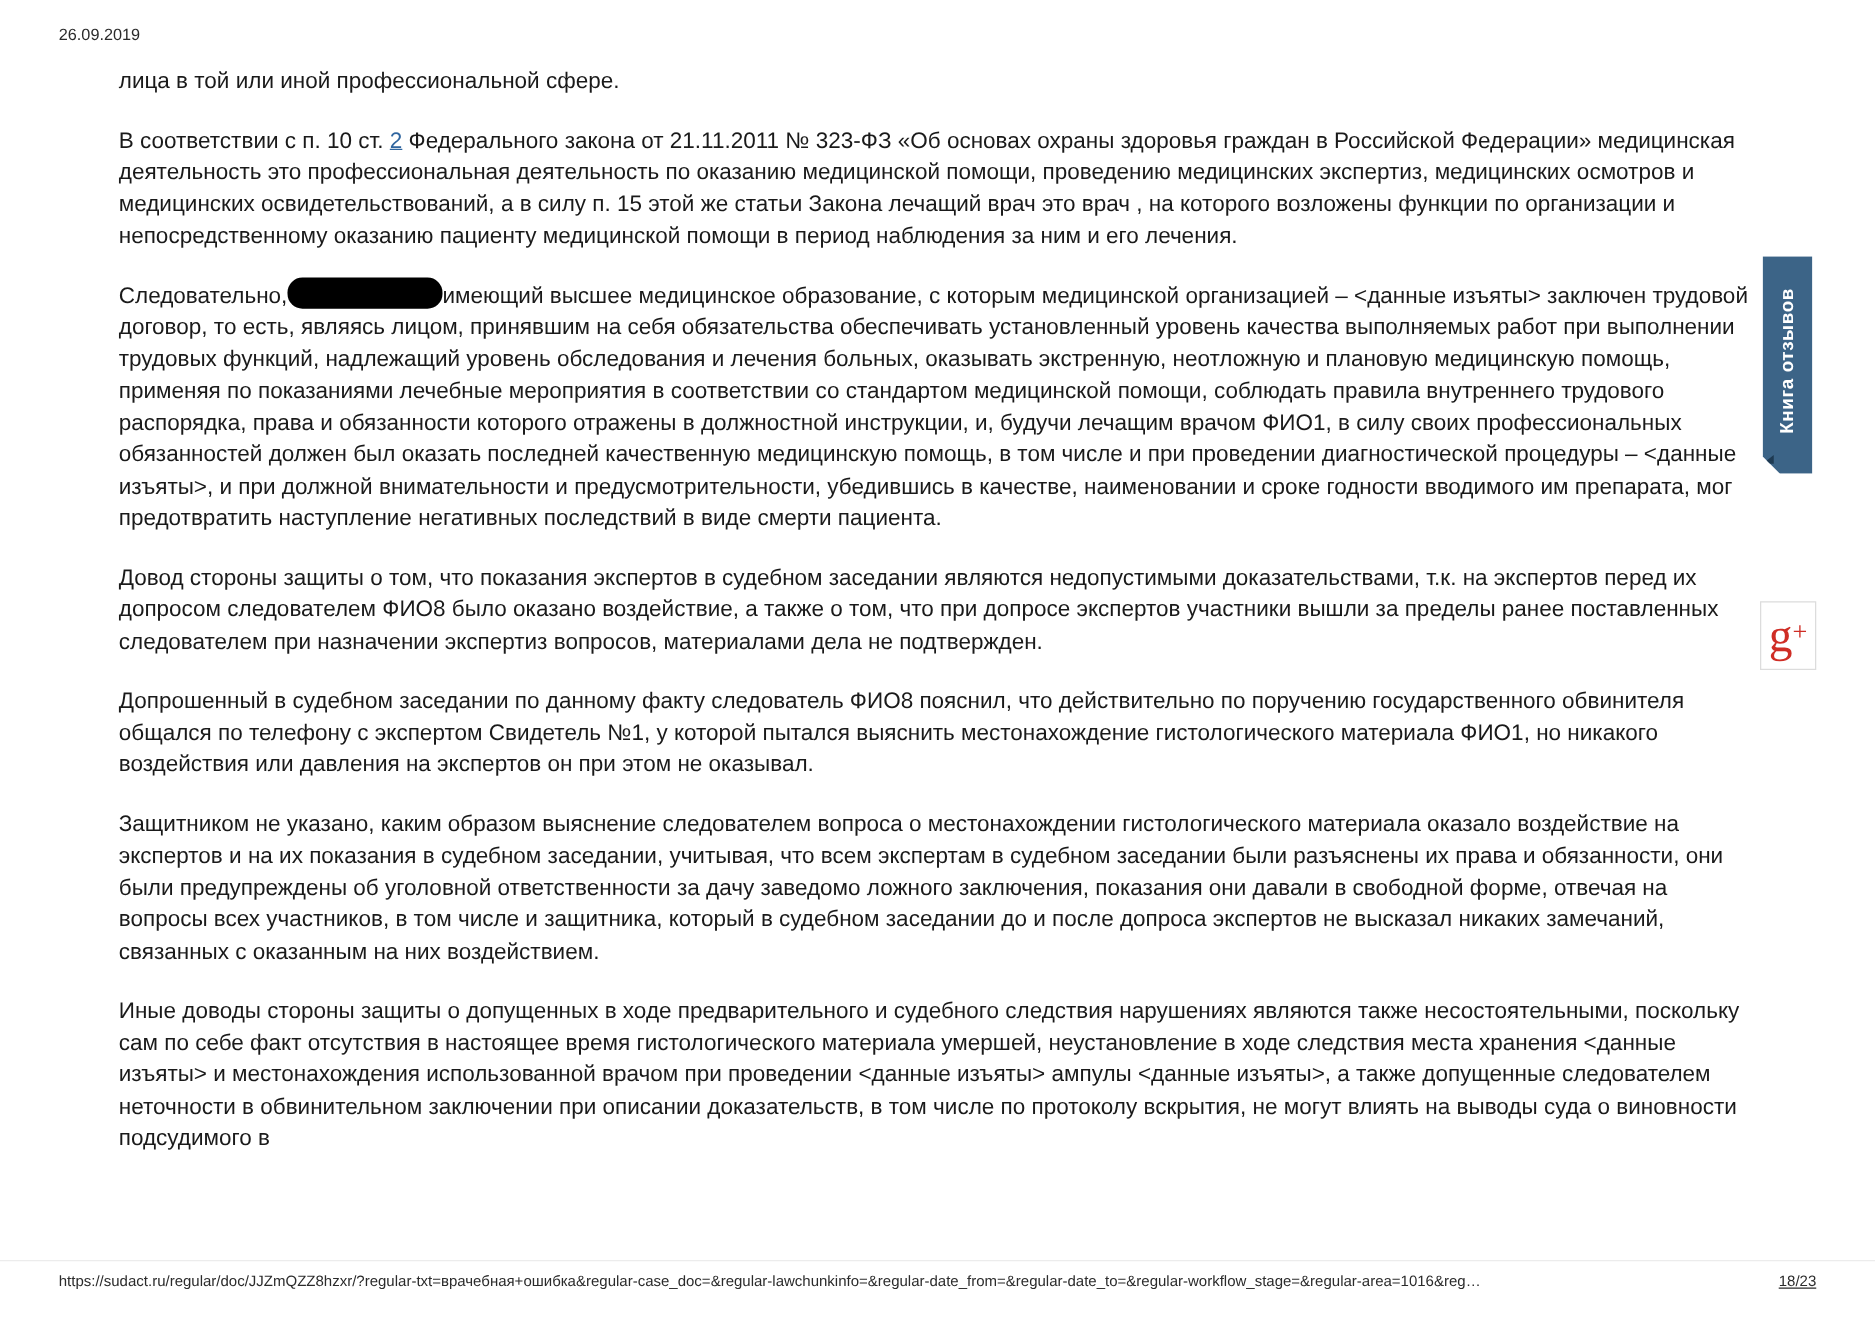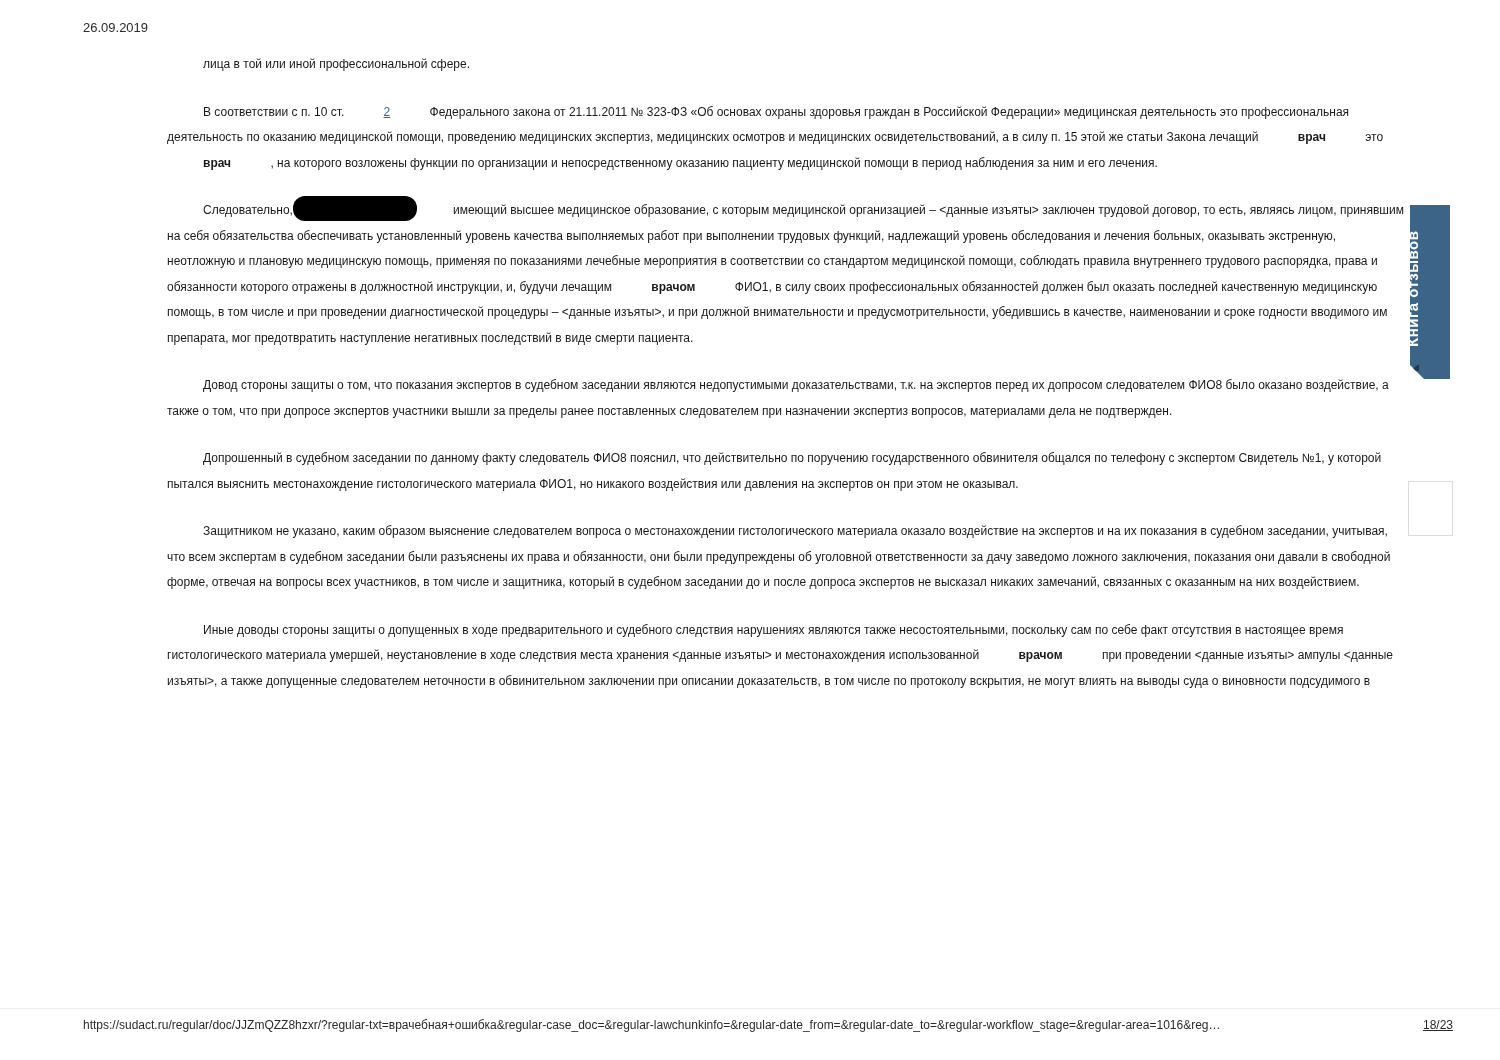--- a/index.html
+++ b/index.html
@@ -1,37 +1,37 @@
 <!DOCTYPE html>
 <html lang="ru" style="--c-link: #2f659f; --c-ribbon: #3c6487; --c-gplus: #cf2d25;"><head>
 <meta charset="utf-8">
 <style>
   :root{
     --c-link:#2f659f;
     --c-ribbon:#3c6487;
     --c-gplus:#cf2d25;
   }
-  *{box-sizing:border-box;padding-left:36px;}
+  *{box-sizing:border-box;}
   html,body{margin:0;padding:0;}
   body{
     width:1500px;height:1060px;background:#fff;
     font-family:"Liberation Sans",sans-serif;color:#1a1a1a;
   }
   .page{position:relative;width:1500px;height:1060px;background:#fff;overflow:hidden;}
 
   
   .hdr{position:absolute;top:20px;left:47px;right:47px;height:18px;font-size:13px;color:#2b2b2b;}
   .hdr-date{position:absolute;left:0;top:0;white-space:nowrap;}
   .hdr-title{width:100%;text-align:center;white-space:nowrap;}
 
   
   .content{position:absolute;top:52px;left:95px;width:1312px;}
-  p.para{margin:0 0 22px 0;font-size:12px;line-height:25.5px;color:#1a1a1a;}
+  p.para{margin:0 0 22px 0;font-size:18px;line-height:25.5px;color:#1a1a1a;}
   a.doclink{color:var(--c-link);text-decoration:underline;cursor:pointer;}
-  b.hl{font-weight:700;}
+  b.hl{font-weight:400;}
   .redact{
     display:inline-block;width:124px;height:25px;background:#000;
     border-radius:12px;vertical-align:middle;position:relative;top:-2px;
   }
 
   
   .ribbon{
     position:absolute;left:1410px;top:205px;width:40px;height:174px;
     background:var(--c-ribbon);display:block;text-decoration:none;
     clip-path:polygon(0 0,100% 0,100% 100%,14px 100%,0 calc(100% - 14px));

